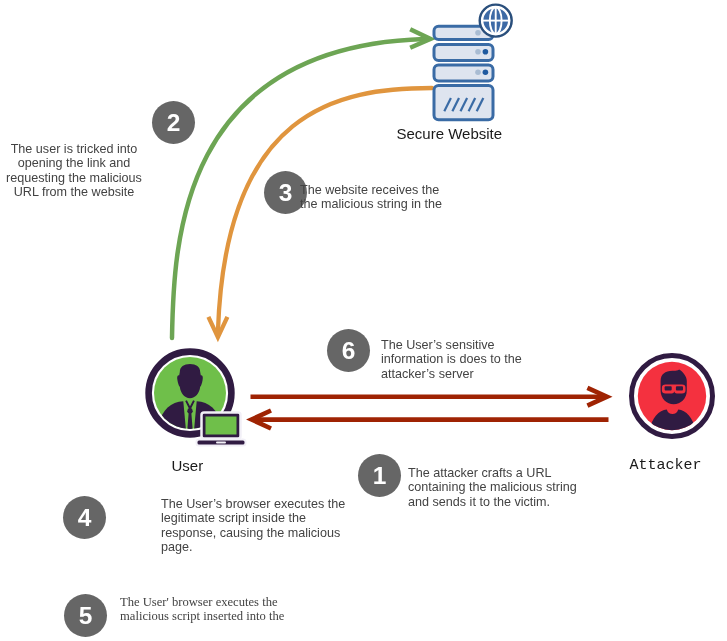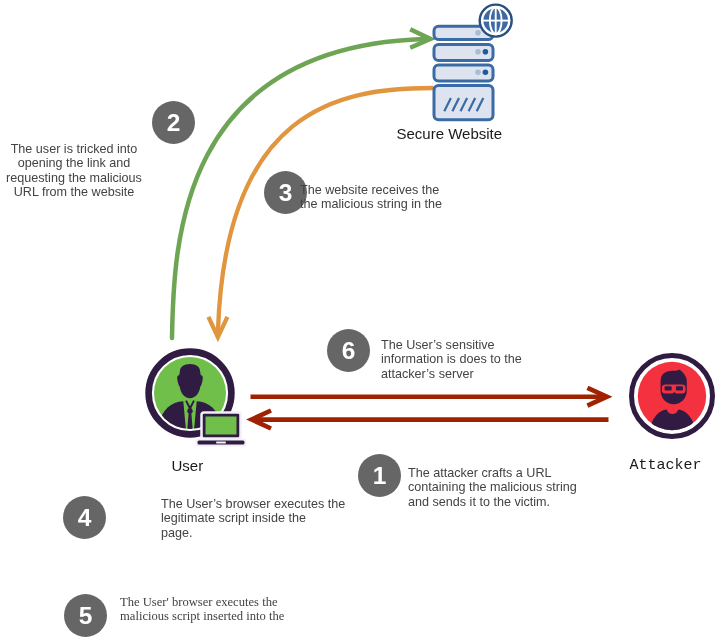--- a/index.html
+++ b/index.html
@@ -158,19 +158,20 @@
       <div>attacker’s server</div>
     </div>
   <div class="steptext" style="left:408px;top:466px;width:210px;">
       <div>The attacker crafts a URL</div>
       <div>containing the malicious string</div>
       <div>and sends it to the victim.</div>
     </div>
   <div class="steptext" style="left:121px;top:497px;width:230px;margin-left:40px;">
       <div>The User’s browser executes the</div>
       <div>legitimate script inside the</div>
+      <div>response, causing the malicious</div>
       <div>page.</div>
     </div>
   <div class="steptext" style="left:120px;top:595px;width:230px;font-family:Liberation Serif, serif;">
       <div>The User' browser executes the</div>
       <div>malicious script inserted into the</div>
     </div>
 </div>
 
 </body></html>

